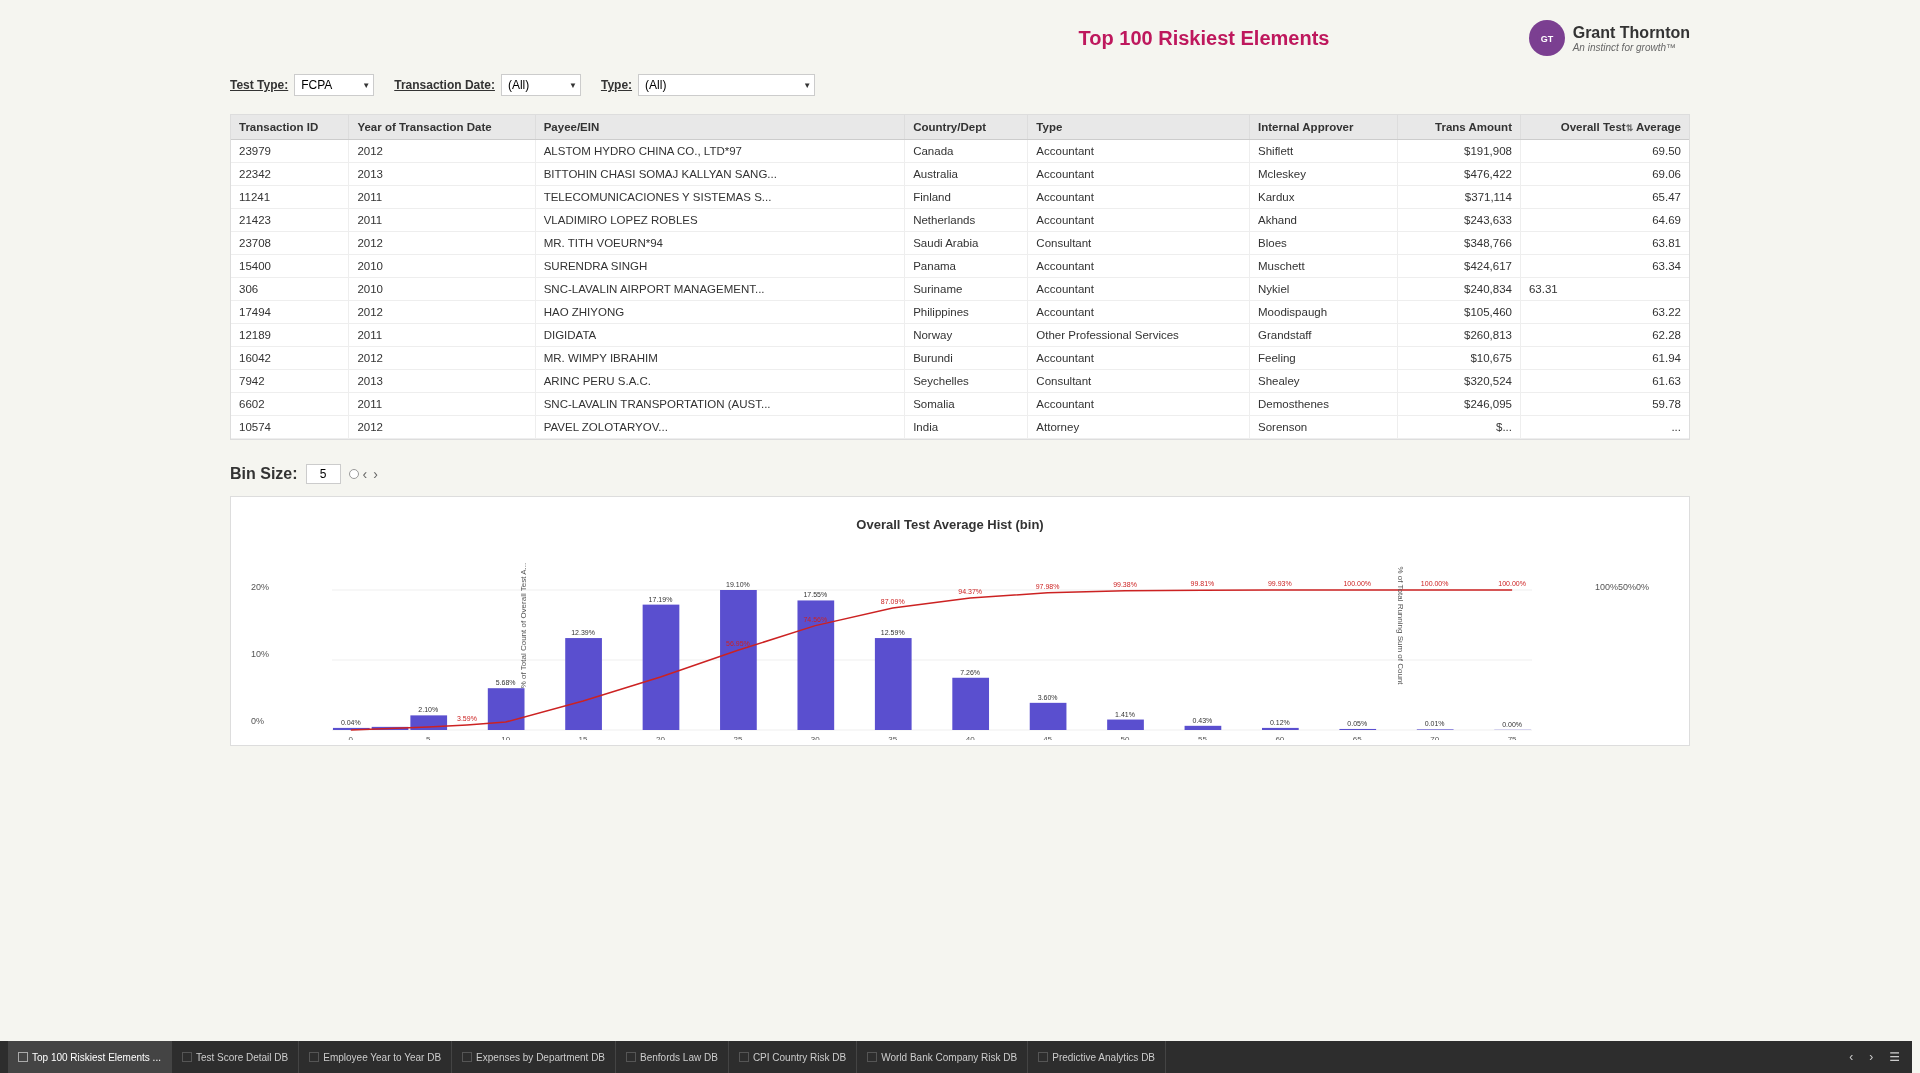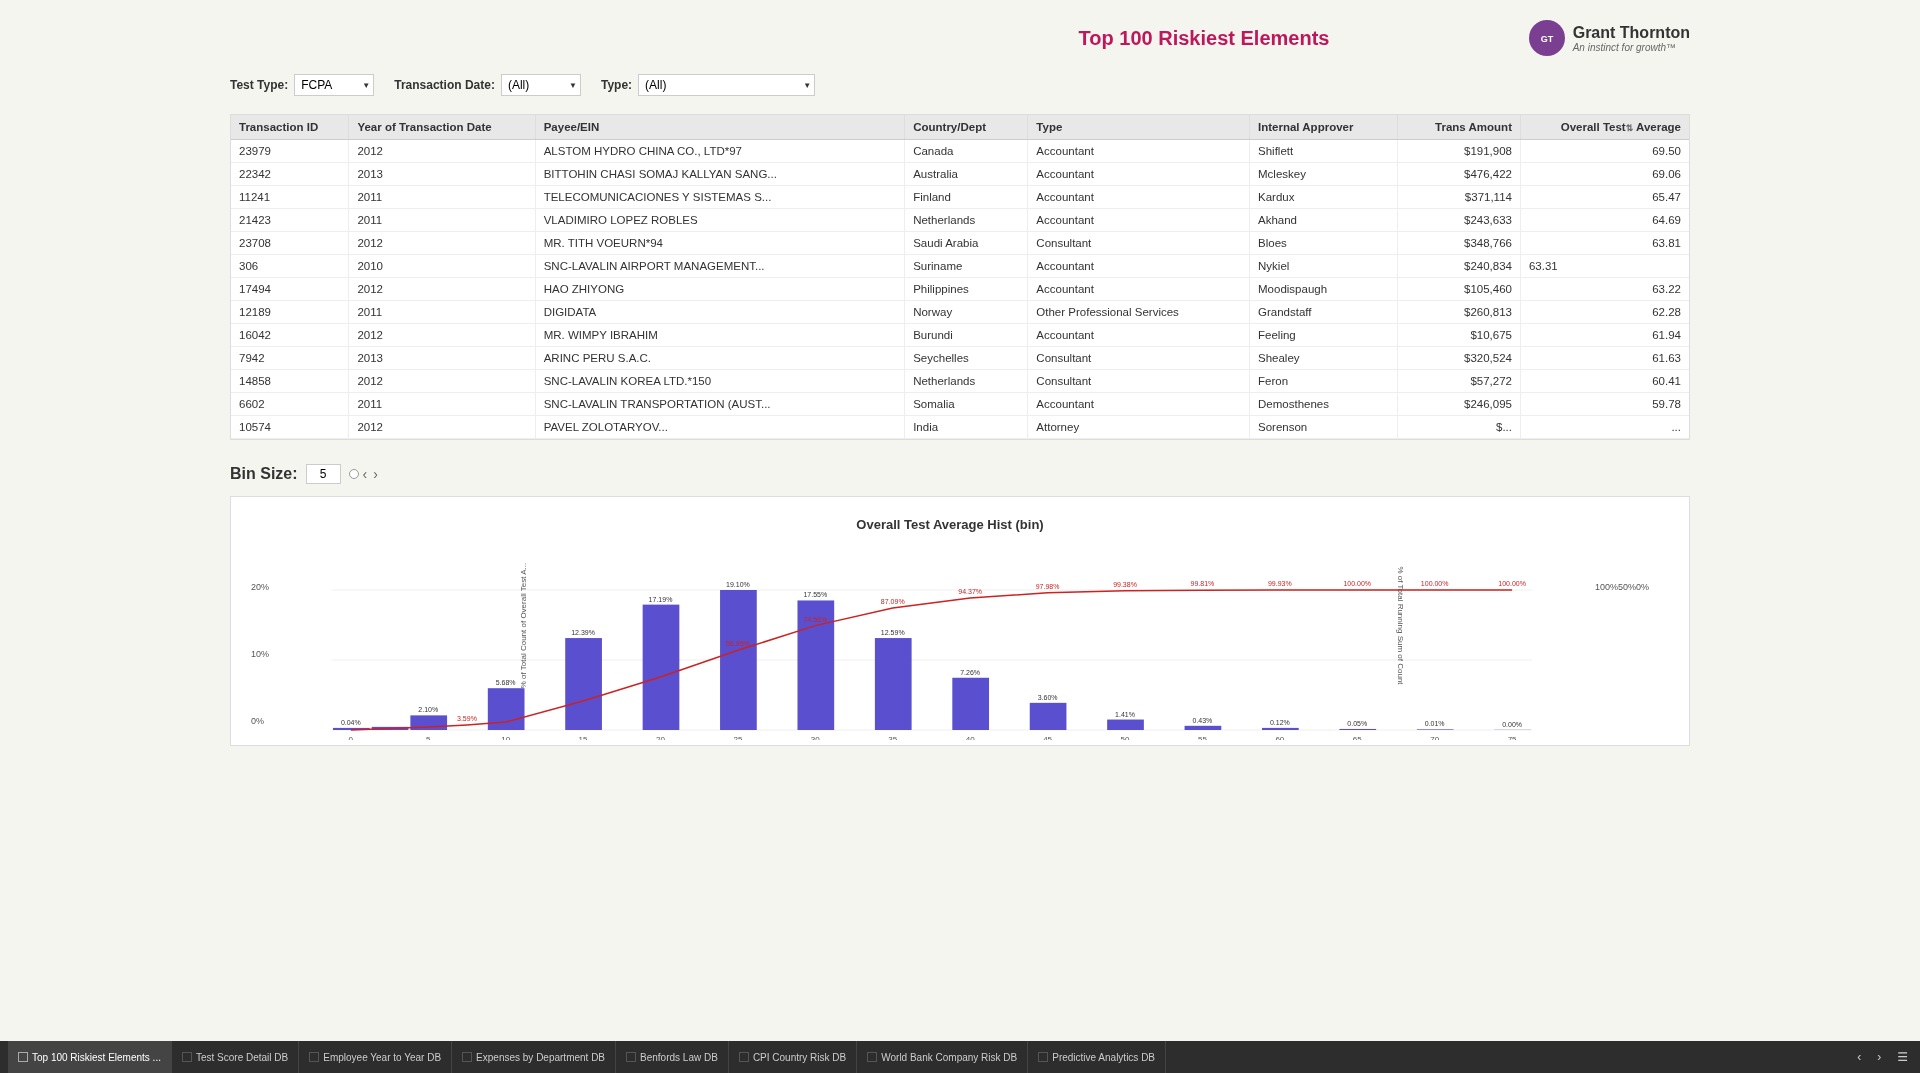--- a/index.html
+++ b/index.html
@@ -64,20 +64,21 @@
       font-style: italic;
     }
 
     
     .filters {
       display: flex;
       align-items: center;
       gap: 20px;
       padding: 8px 0;
       margin-bottom: 10px;
+      text-decoration: underline;
     }
     .filter-group {
       display: flex;
       align-items: center;
       gap: 6px;
     }
     .filter-label {
       font-size: 12px;
       font-weight: 600;
       color: #333;
@@ -210,21 +211,21 @@
       font-weight: 600;
       color: #333;
       margin-bottom: 10px;
     }
 
     
     .bottom-tabs {
       position: fixed;
       bottom: 0;
       left: 0;
-      right: 0;
+      right: 8px;
       background: #2d2d2d;
       display: flex;
       align-items: center;
       height: 32px;
       padding: 0 8px;
       gap: 1px;
     }
     .tab-item {
       display: flex;
       align-items: center;
@@ -382,20 +383,30 @@
     <td>23708</td>
     <td>2012</td>
     <td>MR. TITH VOEURN*94</td>
     <td>Saudi Arabia</td>
     <td>Consultant</td>
     <td>Bloes</td>
     <td style="text-align:right">$348,766</td>
     <td style="text-align:right">63.81</td>
   </tr>
           <tr>
+    <td>15400</td>
+    <td>2010</td>
+    <td>SURENDRA SINGH</td>
+    <td>Panama</td>
+    <td>Accountant</td>
+    <td>Muschett</td>
+    <td style="text-align:right">$424,617</td>
+    <td style="text-align:right">63.34</td>
+  </tr>
+          <tr>
     <td>306</td>
     <td>2010</td>
     <td>SNC-LAVALIN AIRPORT MANAGEMENT...</td>
     <td>Suriname</td>
     <td>Accountant</td>
     <td>Nykiel</td>
     <td style="text-align:right">$240,834</td>
     <td style="text-align:left">63.31</td>
   </tr>
           <tr>
@@ -430,30 +441,20 @@
   </tr>
           <tr>
     <td>7942</td>
     <td>2013</td>
     <td>ARINC PERU S.A.C.</td>
     <td>Seychelles</td>
     <td>Consultant</td>
     <td>Shealey</td>
     <td style="text-align:right">$320,524</td>
     <td style="text-align:right">61.63</td>
-  </tr>
-          <tr>
-    <td>14858</td>
-    <td>2012</td>
-    <td>SNC-LAVALIN KOREA LTD.*150</td>
-    <td>Netherlands</td>
-    <td>Consultant</td>
-    <td>Feron</td>
-    <td style="text-align:right">$57,272</td>
-    <td style="text-align:right">60.41</td>
   </tr>
           <tr>
     <td>6602</td>
     <td>2011</td>
     <td>SNC-LAVALIN TRANSPORTATION (AUST...</td>
     <td>Somalia</td>
     <td>Accountant</td>
     <td>Demosthenes</td>
     <td style="text-align:right">$246,095</td>
     <td style="text-align:right">59.78</td>

